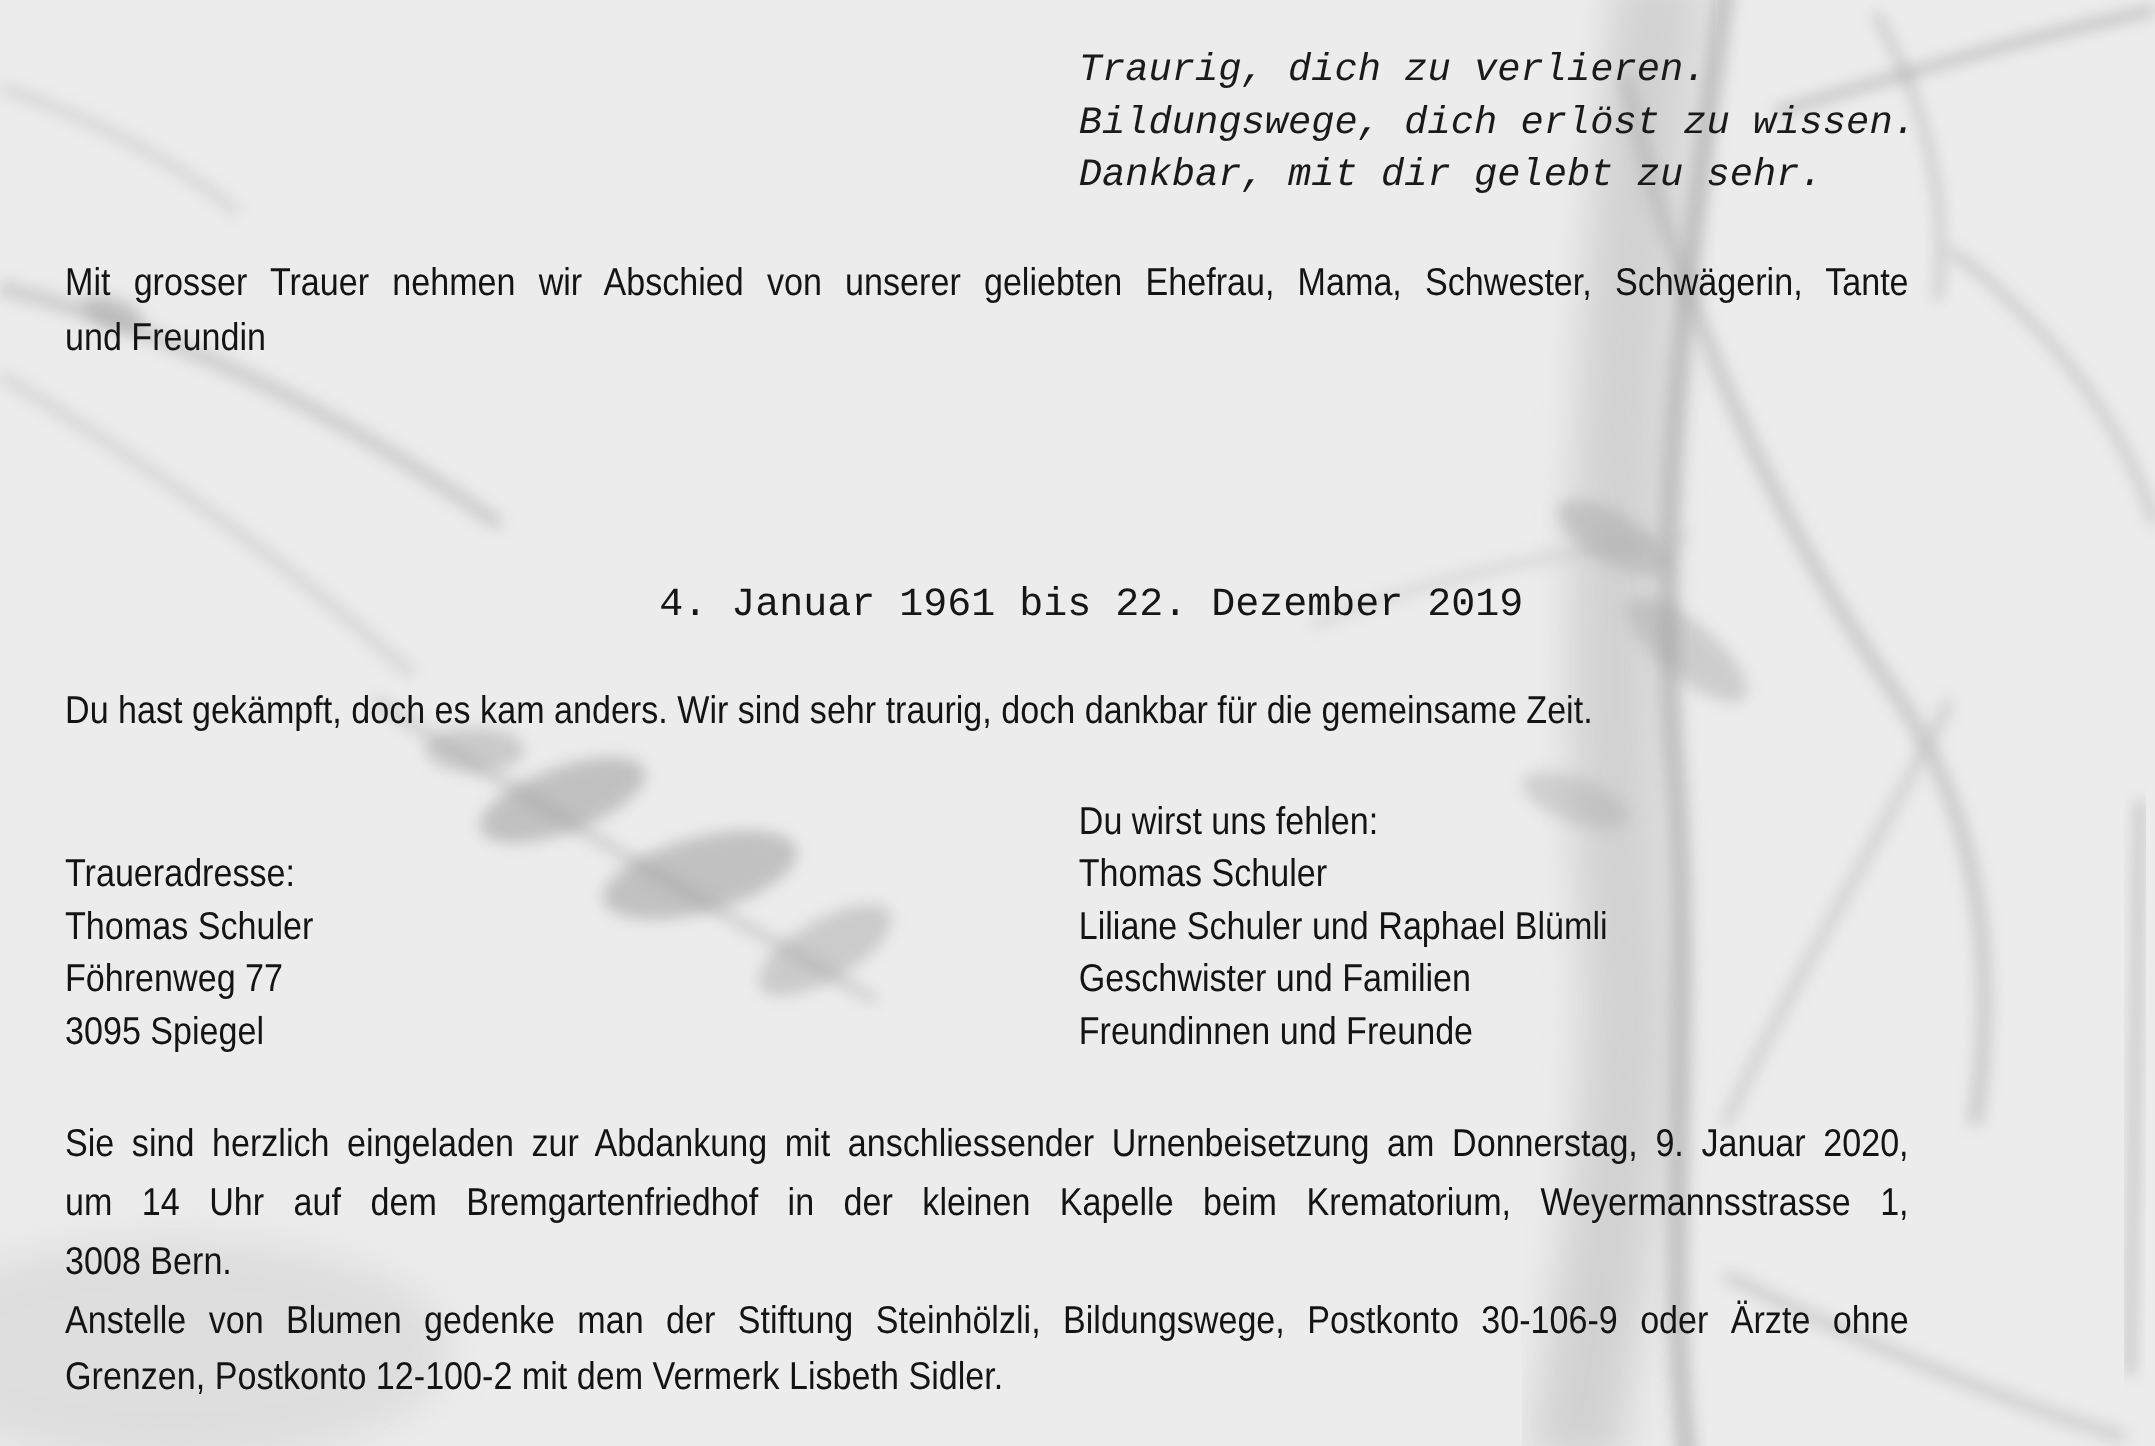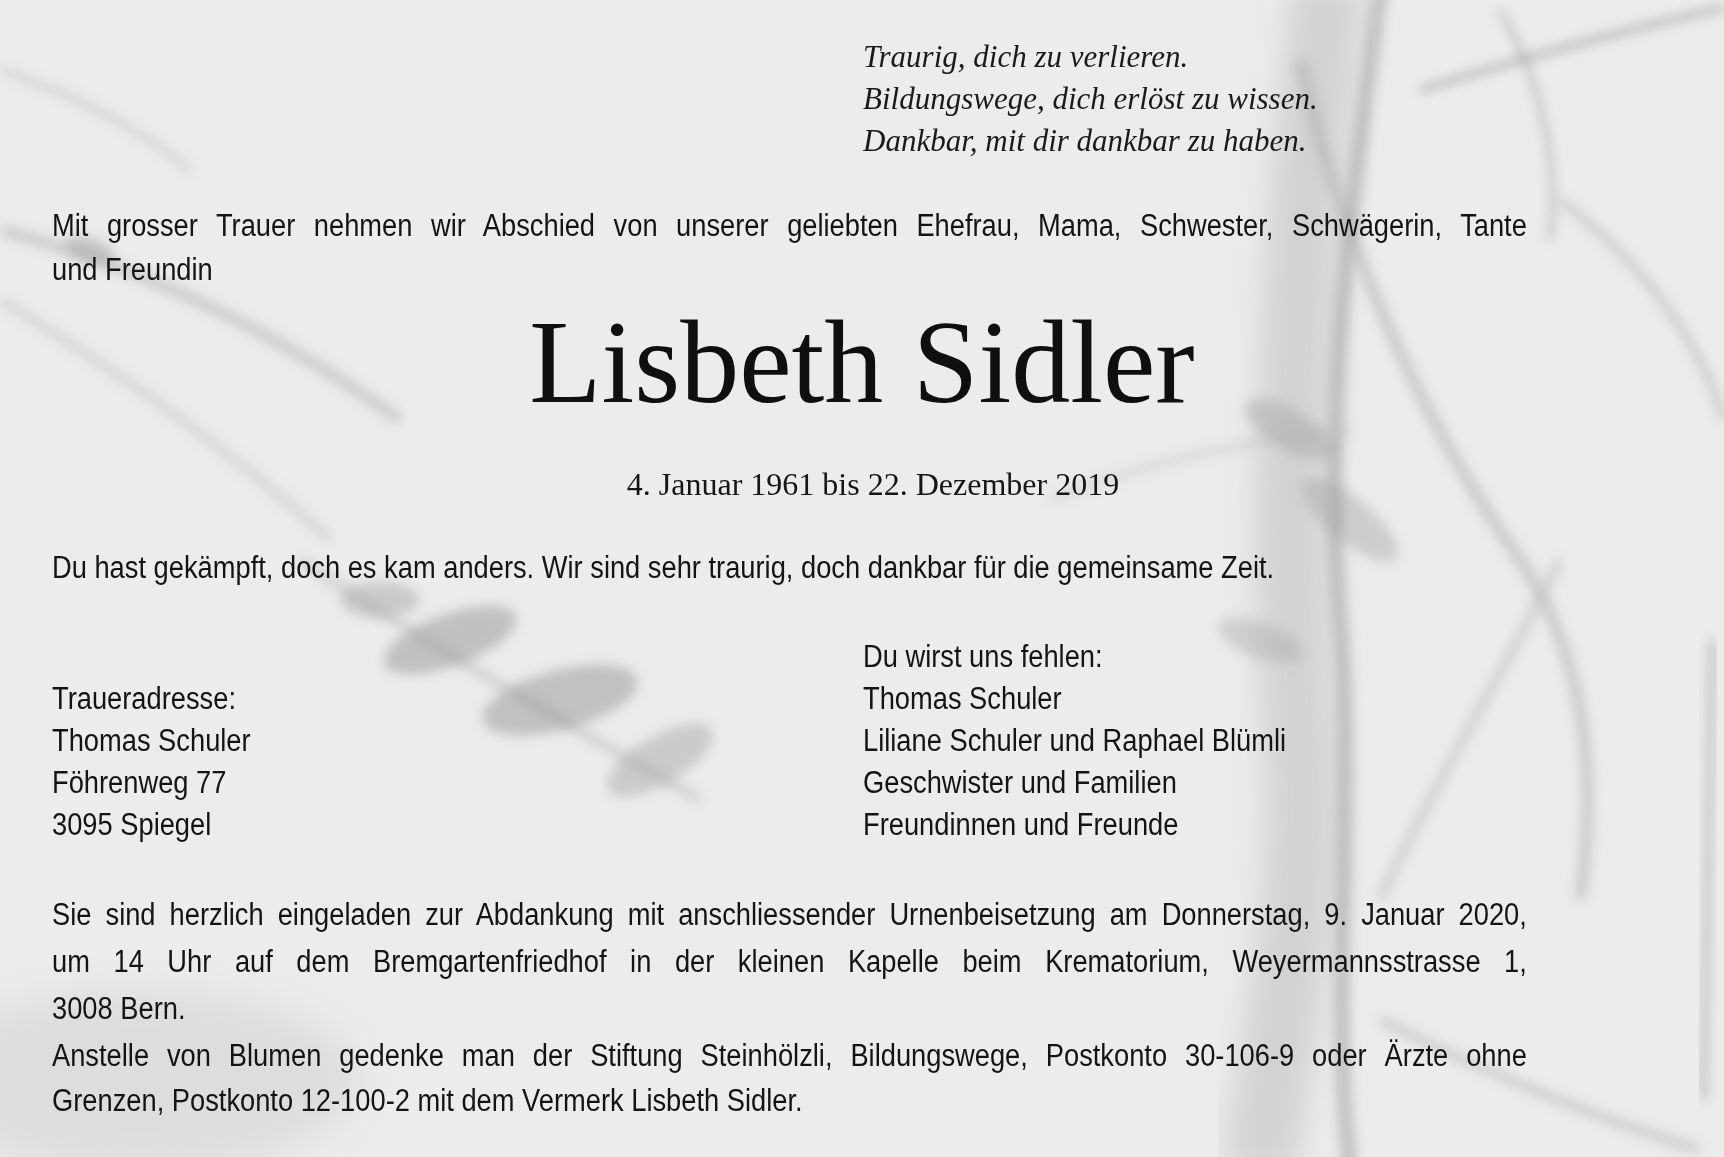--- a/index.html
+++ b/index.html
@@ -1,21 +1,21 @@
 <!DOCTYPE html>
 <html><head>
 <meta charset="utf-8">
 <style>
   html,body{margin:0;padding:0;background:#d8d8d8;}
   .page{position:relative;width:1724px;height:1157px;background:#ececec;overflow:hidden;
         color:#141414;font-size:31px;}
   .abs{position:absolute;}
   .bg{position:absolute;left:0;top:0;}
   .sans{font-family:"Liberation Sans","DejaVu Sans",sans-serif;}
-  .serif{font-family:Liberation Serif, serif;}
+  .serif{font-family:Liberation Mono, monospace;}
   .cond{transform:scaleX(0.88);transform-origin:0 0;}
   .jl{text-align:justify;text-align-last:justify;text-justify:inter-word;}
   .epigraph{left:863px;top:36px;font-style:italic;font-size:31px;line-height:42px;color:#1a1a1a;}
   .intro{left:52px;top:204px;width:1676px;line-height:44px;}
   .name{left:0;top:303px;width:1724px;text-align:center;font-size:118px;line-height:120px;color:#0f0f0f;}
   .dates{left:11px;top:465px;width:1724px;text-align:center;font-size:32px;line-height:38px;color:#161616;}
   .tribute{left:52px;top:546px;line-height:44px;white-space:nowrap;}
   .right-col{left:863px;top:636px;line-height:42px;white-space:nowrap;}
   .left-col{left:52px;top:678px;line-height:42px;white-space:nowrap;}
   .funeral{left:52px;top:891px;width:1676px;line-height:47px;}
@@ -60,29 +60,28 @@
     <ellipse cx="560" cy="700" rx="80" ry="30" fill="#8e8e8e" opacity="0.45" transform="rotate(-15 560 700)" filter="url(#b1)"></ellipse>
     <ellipse cx="660" cy="760" rx="60" ry="24" fill="#9a9a9a" opacity="0.4" transform="rotate(-30 660 760)" filter="url(#b1)"></ellipse>
     <ellipse cx="380" cy="600" rx="40" ry="18" fill="#a2a2a2" opacity="0.45" filter="url(#b1)"></ellipse>
 
     <ellipse cx="140" cy="1080" rx="220" ry="90" fill="#cfcfcf" opacity="0.5" filter="url(#b2)"></ellipse>
   </svg>
 
   <div class="abs serif epigraph">
     <div>Traurig, dich zu verlieren.</div>
     <div>Bildungswege, dich erlöst zu wissen.</div>
-    <div>Dankbar, mit dir dankbar zu haben.</div>
+    <div>Dankbar, mit dir gelebt zu sehr.</div>
   </div>
 
   <div class="abs sans cond intro">
     <div class="jl">Mit grosser Trauer nehmen wir Abschied von unserer geliebten Ehefrau, Mama, Schwester, Schwägerin, Tante</div>
     <div>und Freundin</div>
   </div>
 
-  <div class="abs serif name">Lisbeth Sidler</div>
 
   <div class="abs serif dates">4. Januar 1961 bis 22. Dezember 2019</div>
 
   <div class="abs sans cond tribute">Du hast gekämpft, doch es kam anders. Wir sind sehr traurig, doch dankbar für die gemeinsame Zeit.</div>
 
   <div class="abs sans cond right-col">
     <div>Du wirst uns fehlen:</div>
     <div>Thomas Schuler</div>
     <div>Liliane Schuler und Raphael Blümli</div>
     <div>Geschwister und Familien</div>

